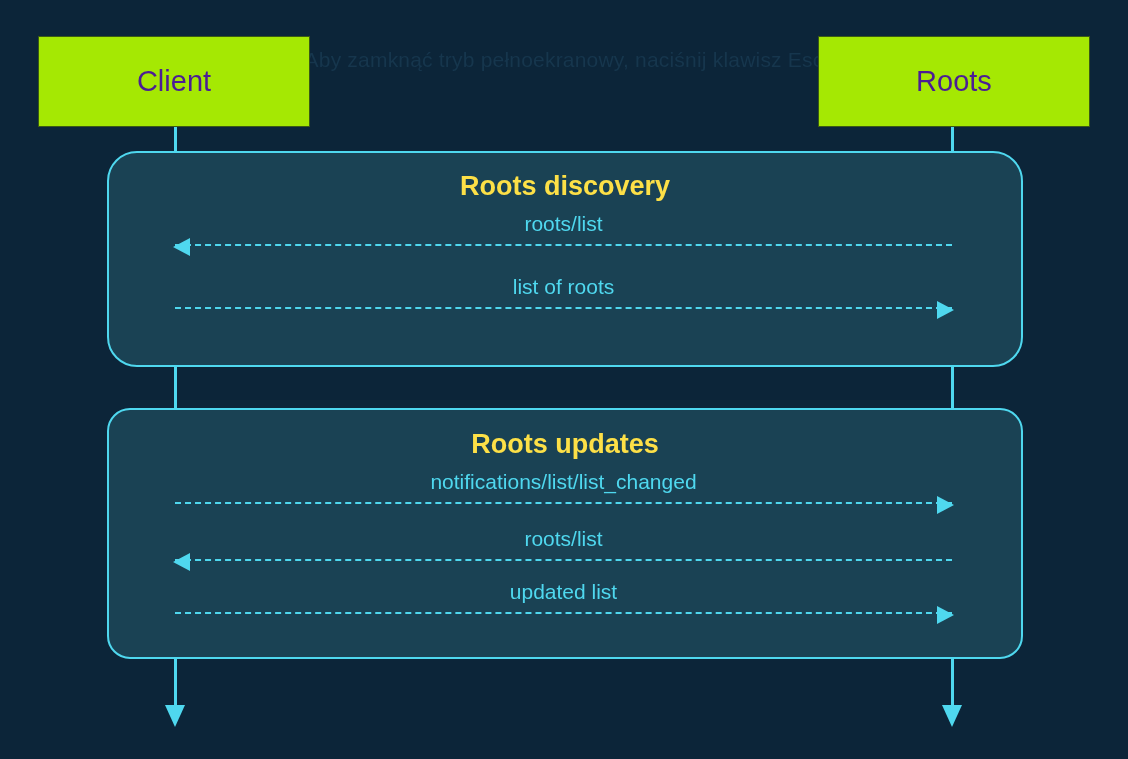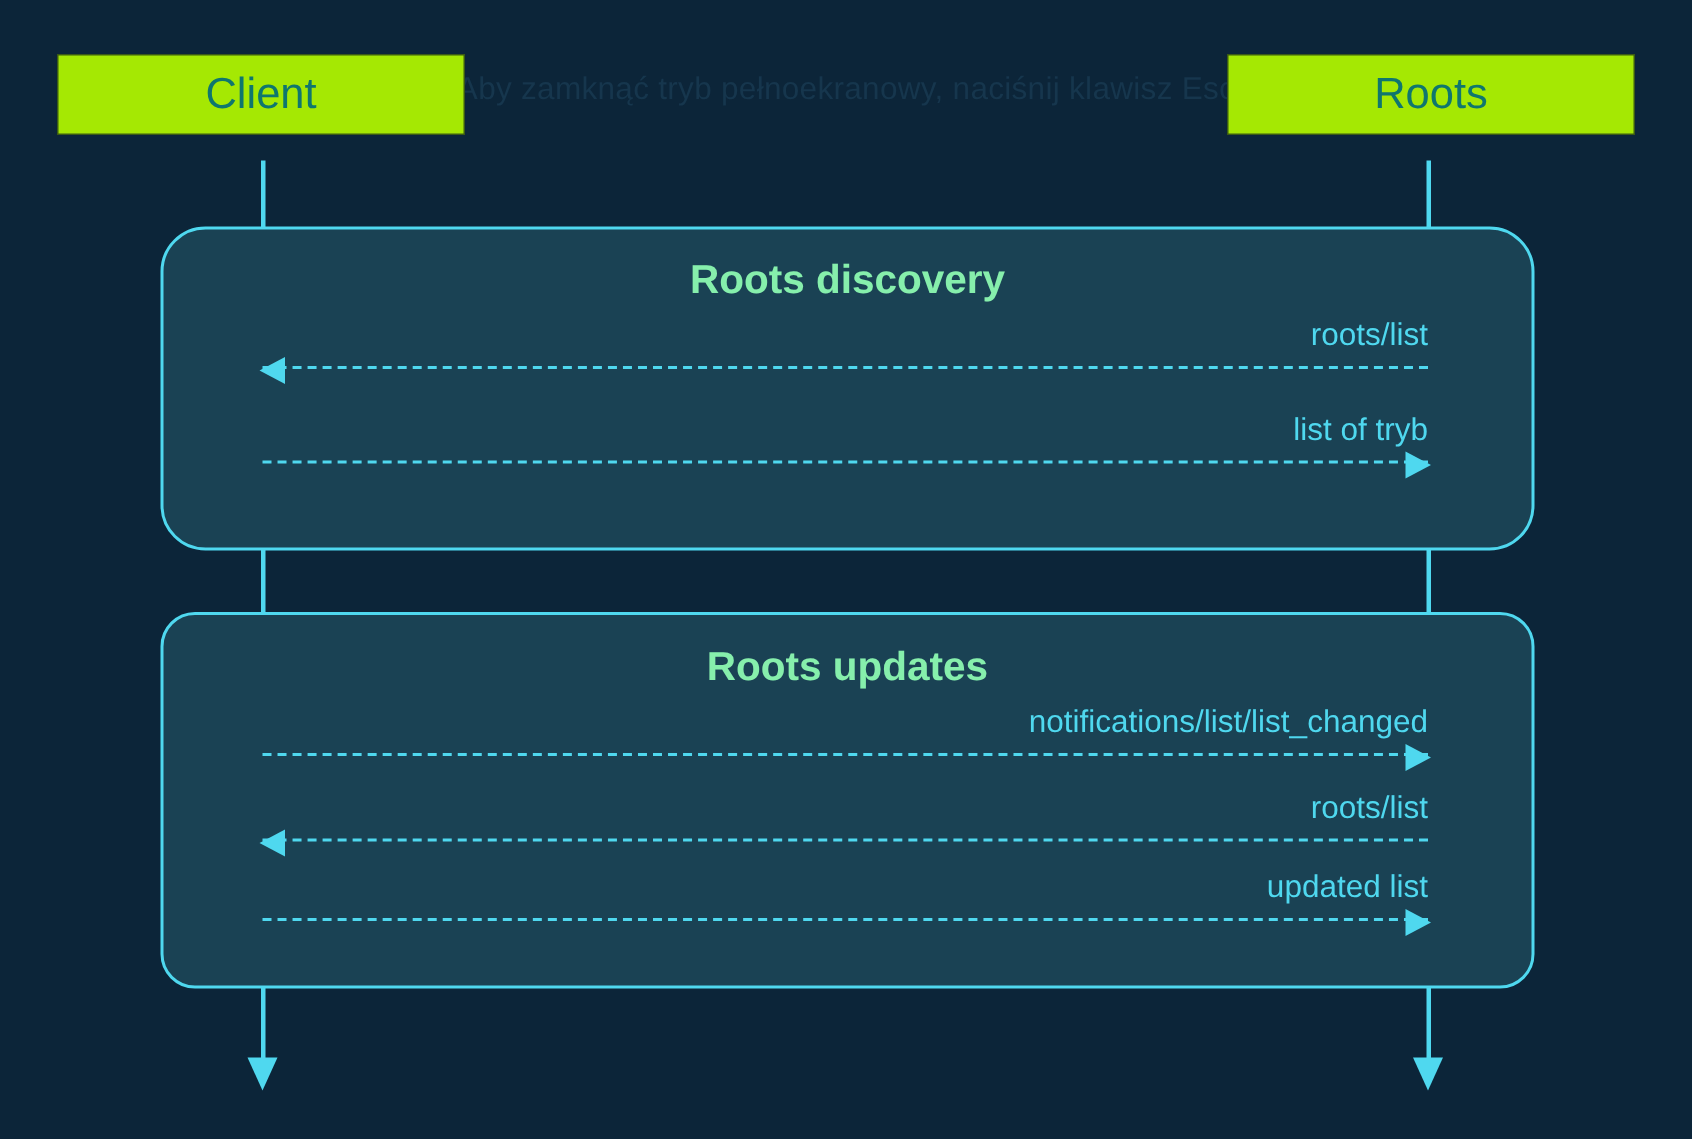--- a/index.html
+++ b/index.html
@@ -50,28 +50,28 @@
     border-right: 10px solid transparent;
     border-top: 22px solid #4fd8ef;
     top: 705px;
     z-index: 3;
   }
 
   
   .participant {
     position: absolute;
     top: 36px;
-    height: 54px;
+    height: 91px;
     background: #a5e803;
     border: 1px solid #3b5a14;
     box-sizing: border-box;
     display: flex;
     align-items: center;
     justify-content: center;
-    color: #0f766e;
+    color: #4c1d95;
     font-size: 29px;
     z-index: 5;
   }
   #participant-client { left: 38px; width: 272px; }
   #participant-server { left: 818px; width: 272px; }
 
   
   .block {
     position: absolute;
     left: 107px;
@@ -85,40 +85,40 @@
   #block-roots-discovery { top: 151px; height: 216px; }
   #block-roots-updates  { top: 408px; height: 251px; border-radius: 23px; }
 
   .block-title {
     position: absolute;
     left: 0;
     right: 0;
     text-align: center;
     font-size: 27px;
     font-weight: bold;
-    color: #86efac;
+    color: #fde047;
     z-index: 6;
   }
   #block-roots-discovery .block-title { top: 18px; }
   #block-roots-updates  .block-title { top: 19px; }
 
   
   .message {
     position: absolute;
     left: 175px;
     width: 777px;
     height: 40px;
     z-index: 6;
   }
   .msg-label {
     position: absolute;
     left: 0;
     right: 0;
     bottom: 14px;
-    text-align: right;
+    text-align: center;
     font-size: 21px;
     color: #4fd8ef;
     white-space: nowrap;
   }
   .msg-line {
     position: absolute;
     left: 0;
     right: 0;
     bottom: 4px;
     height: 0;
@@ -171,21 +171,21 @@
     <div class="block-title">Roots discovery</div>
   </div>
 
   <div class="message" id="msg-1">
     <div class="msg-label">roots/list</div>
     <div class="msg-line"></div>
     <div class="msg-head left"></div>
   </div>
 
   <div class="message" id="msg-2">
-    <div class="msg-label">list of tryb</div>
+    <div class="msg-label">list of roots</div>
     <div class="msg-line"></div>
     <div class="msg-head right"></div>
   </div>
 
   <div class="block" id="block-roots-updates">
     <div class="block-title">Roots updates</div>
   </div>
 
   <div class="message" id="msg-3">
     <div class="msg-label">notifications/list/list_changed</div>

